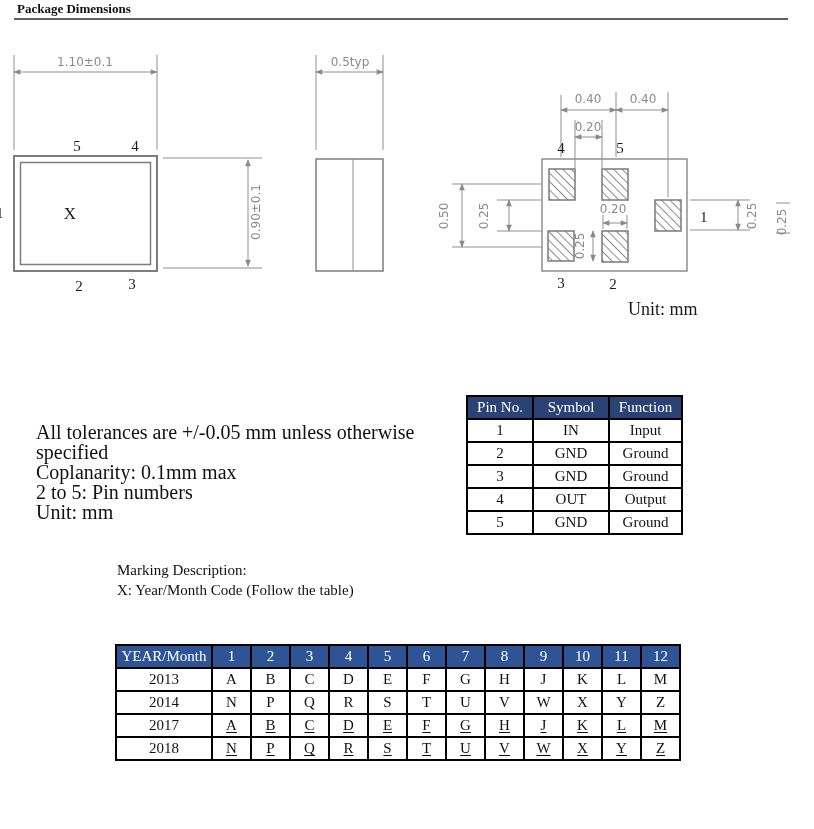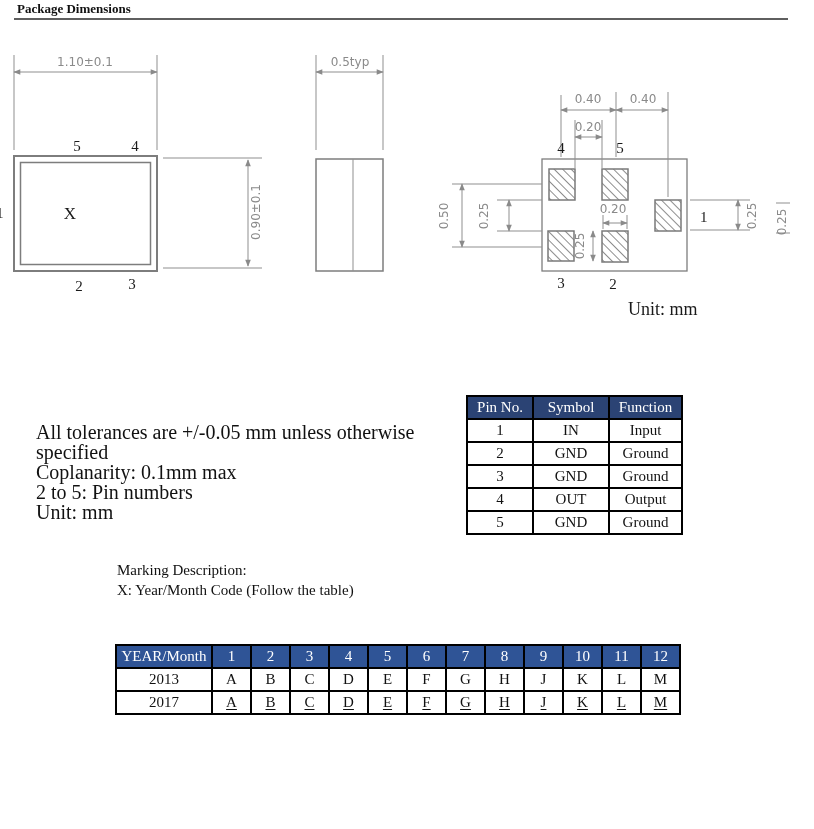--- a/index.html
+++ b/index.html
@@ -231,31 +231,61 @@
           <td class="code">D</td>
           <td class="code">E</td>
           <td class="code">F</td>
           <td class="code">G</td>
           <td class="code">H</td>
           <td class="code">J</td>
           <td class="code">K</td>
           <td class="code">L</td>
           <td class="code">M</td>
         </tr>
+        <tr>
+          <td class="year">2014</td>
+          <td class="code">N</td>
+          <td class="code">P</td>
+          <td class="code">Q</td>
+          <td class="code">R</td>
+          <td class="code">S</td>
+          <td class="code">T</td>
+          <td class="code">U</td>
+          <td class="code">V</td>
+          <td class="code">W</td>
+          <td class="code">X</td>
+          <td class="code">Y</td>
+          <td class="code">Z</td>
+        </tr>
         <tr class="u">
           <td class="year">2017</td>
           <td class="code">A</td>
           <td class="code">B</td>
           <td class="code">C</td>
           <td class="code">D</td>
           <td class="code">E</td>
           <td class="code">F</td>
           <td class="code">G</td>
           <td class="code">H</td>
           <td class="code">J</td>
           <td class="code">K</td>
           <td class="code">L</td>
           <td class="code">M</td>
         </tr>
+        <tr class="u">
+          <td class="year">2018</td>
+          <td class="code">N</td>
+          <td class="code">P</td>
+          <td class="code">Q</td>
+          <td class="code">R</td>
+          <td class="code">S</td>
+          <td class="code">T</td>
+          <td class="code">U</td>
+          <td class="code">V</td>
+          <td class="code">W</td>
+          <td class="code">X</td>
+          <td class="code">Y</td>
+          <td class="code">Z</td>
+        </tr>
       </tbody>
   </table>
 
 </div>
 
 </body></html>

